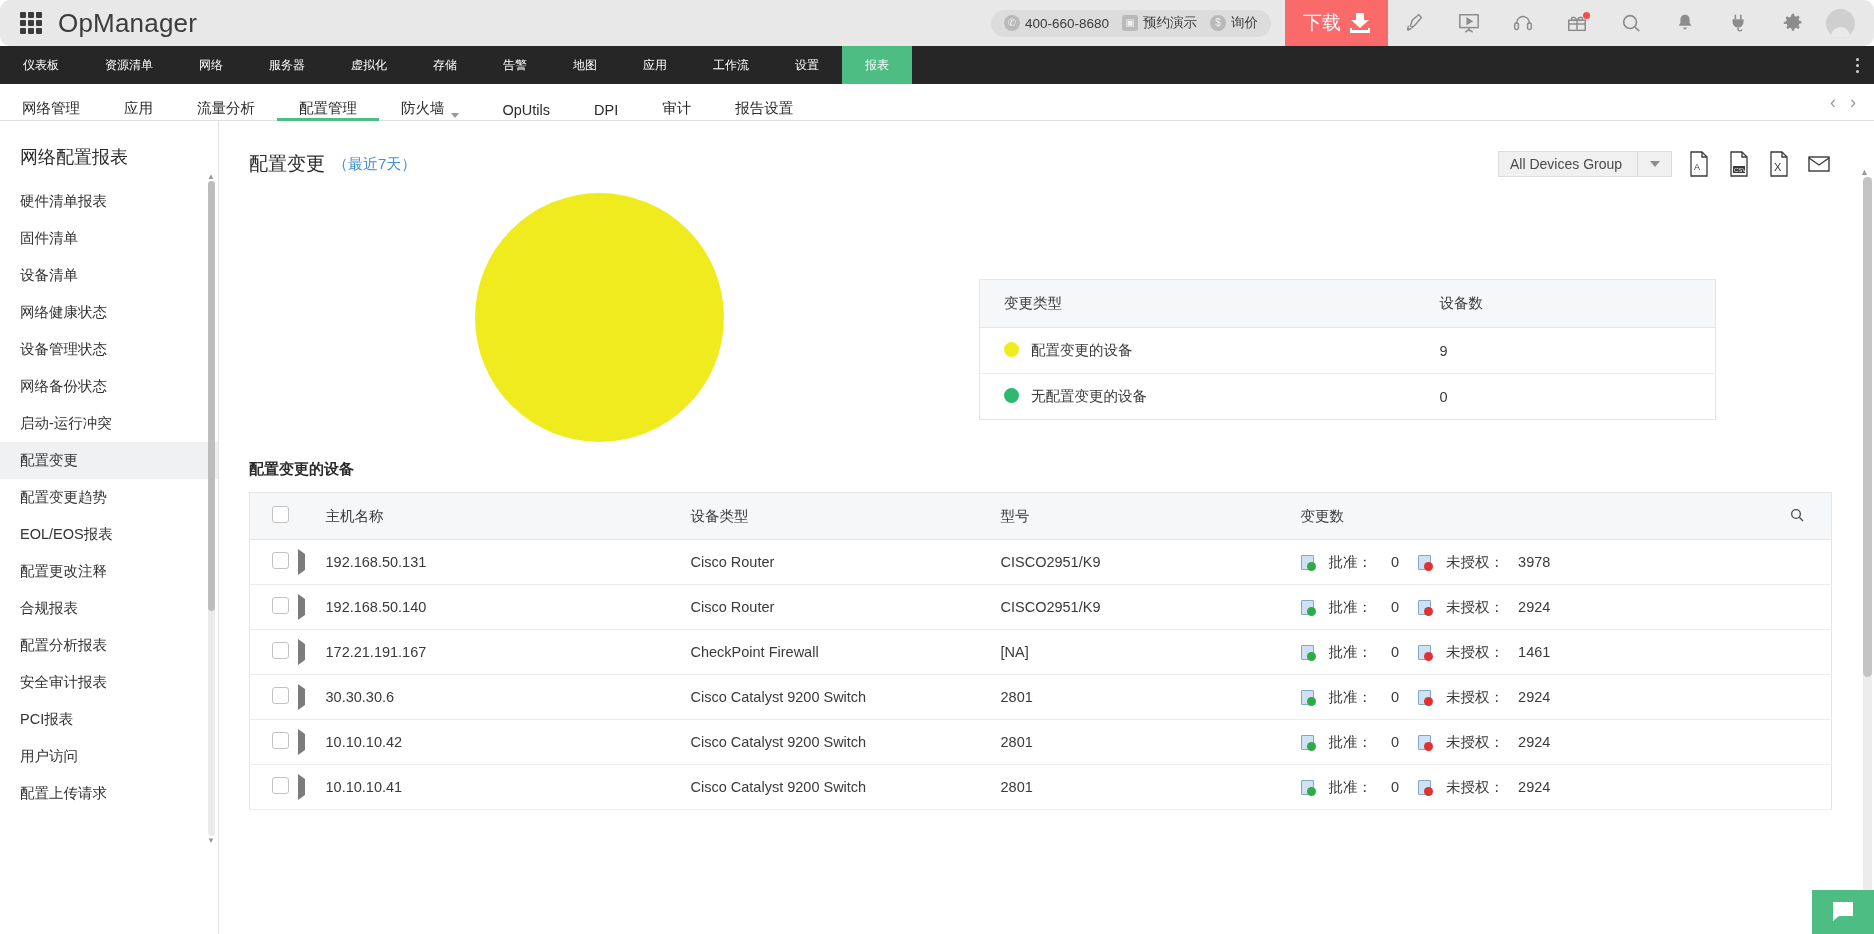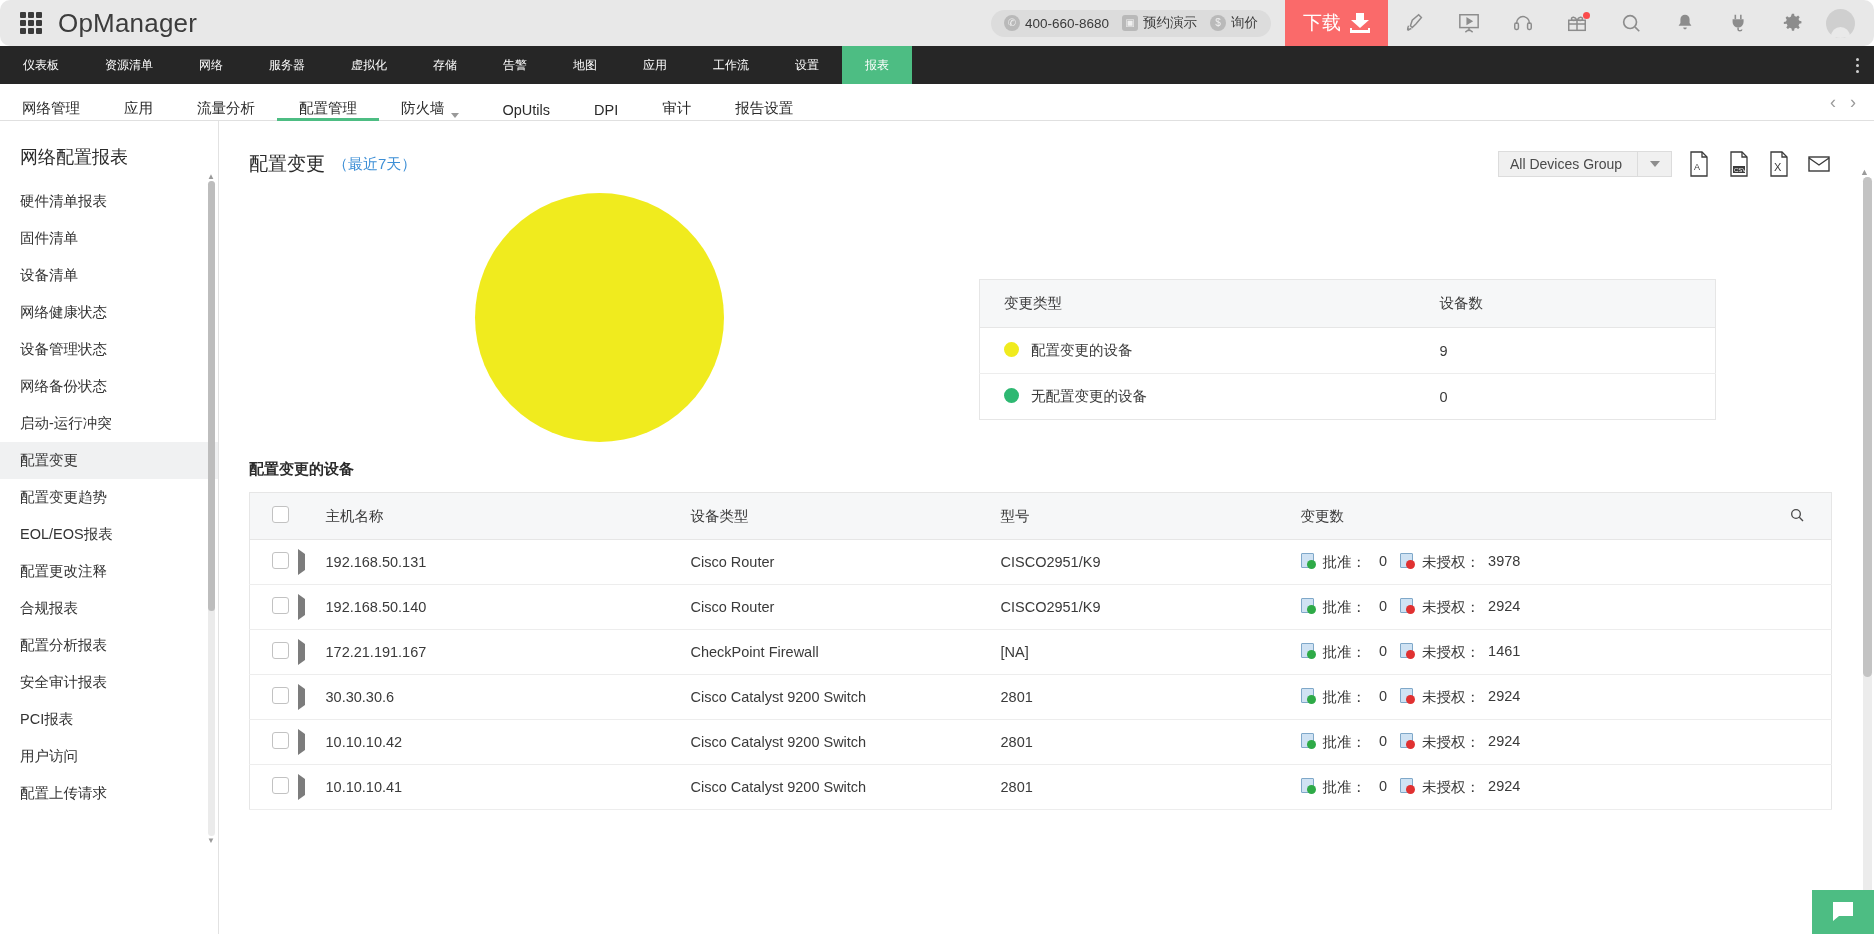--- a/index.html
+++ b/index.html
@@ -173,21 +173,21 @@
   .c-model { width: 300px; }
   .chk {
     width: 17px; height: 17px; border: 1px solid #c2c2c2; border-radius: 3px;
     background: #fff; display: inline-block; cursor: pointer;
   }
   .exp-tri {
     width: 0; height: 0; border-top: 5px solid transparent; border-bottom: 5px solid transparent;
     border-left: 7px solid #7c7c7c; cursor: pointer;
   }
   .srch-th { text-align: right !important; padding-right: 26px !important; }
-  .chg { display: flex; gap: 8px; white-space: nowrap; }
+  .chg { display: flex; align-items: center; gap: 14px; white-space: nowrap; }
   .fileicon { width: 13px; height: 15px; position: relative; display: inline-block; margin-right: 1px; }
   .fileicon .pg { position: absolute; inset: 0; background: #cfe2f3; border: 1px solid #7fa8c9; border-radius: 1px; }
   .fileicon .bdot { position: absolute; right: -2px; bottom: -1px; width: 9px; height: 9px; border-radius: 50%; }
   .bdot.g { background: #2eaa47; }
   .bdot.r { background: #e03131; }
 
   
   .main-scroll {
     position: absolute; right: 2px; top: 56px; width: 9px; height: 740px;
     background: #ececec; border-radius: 5px;

